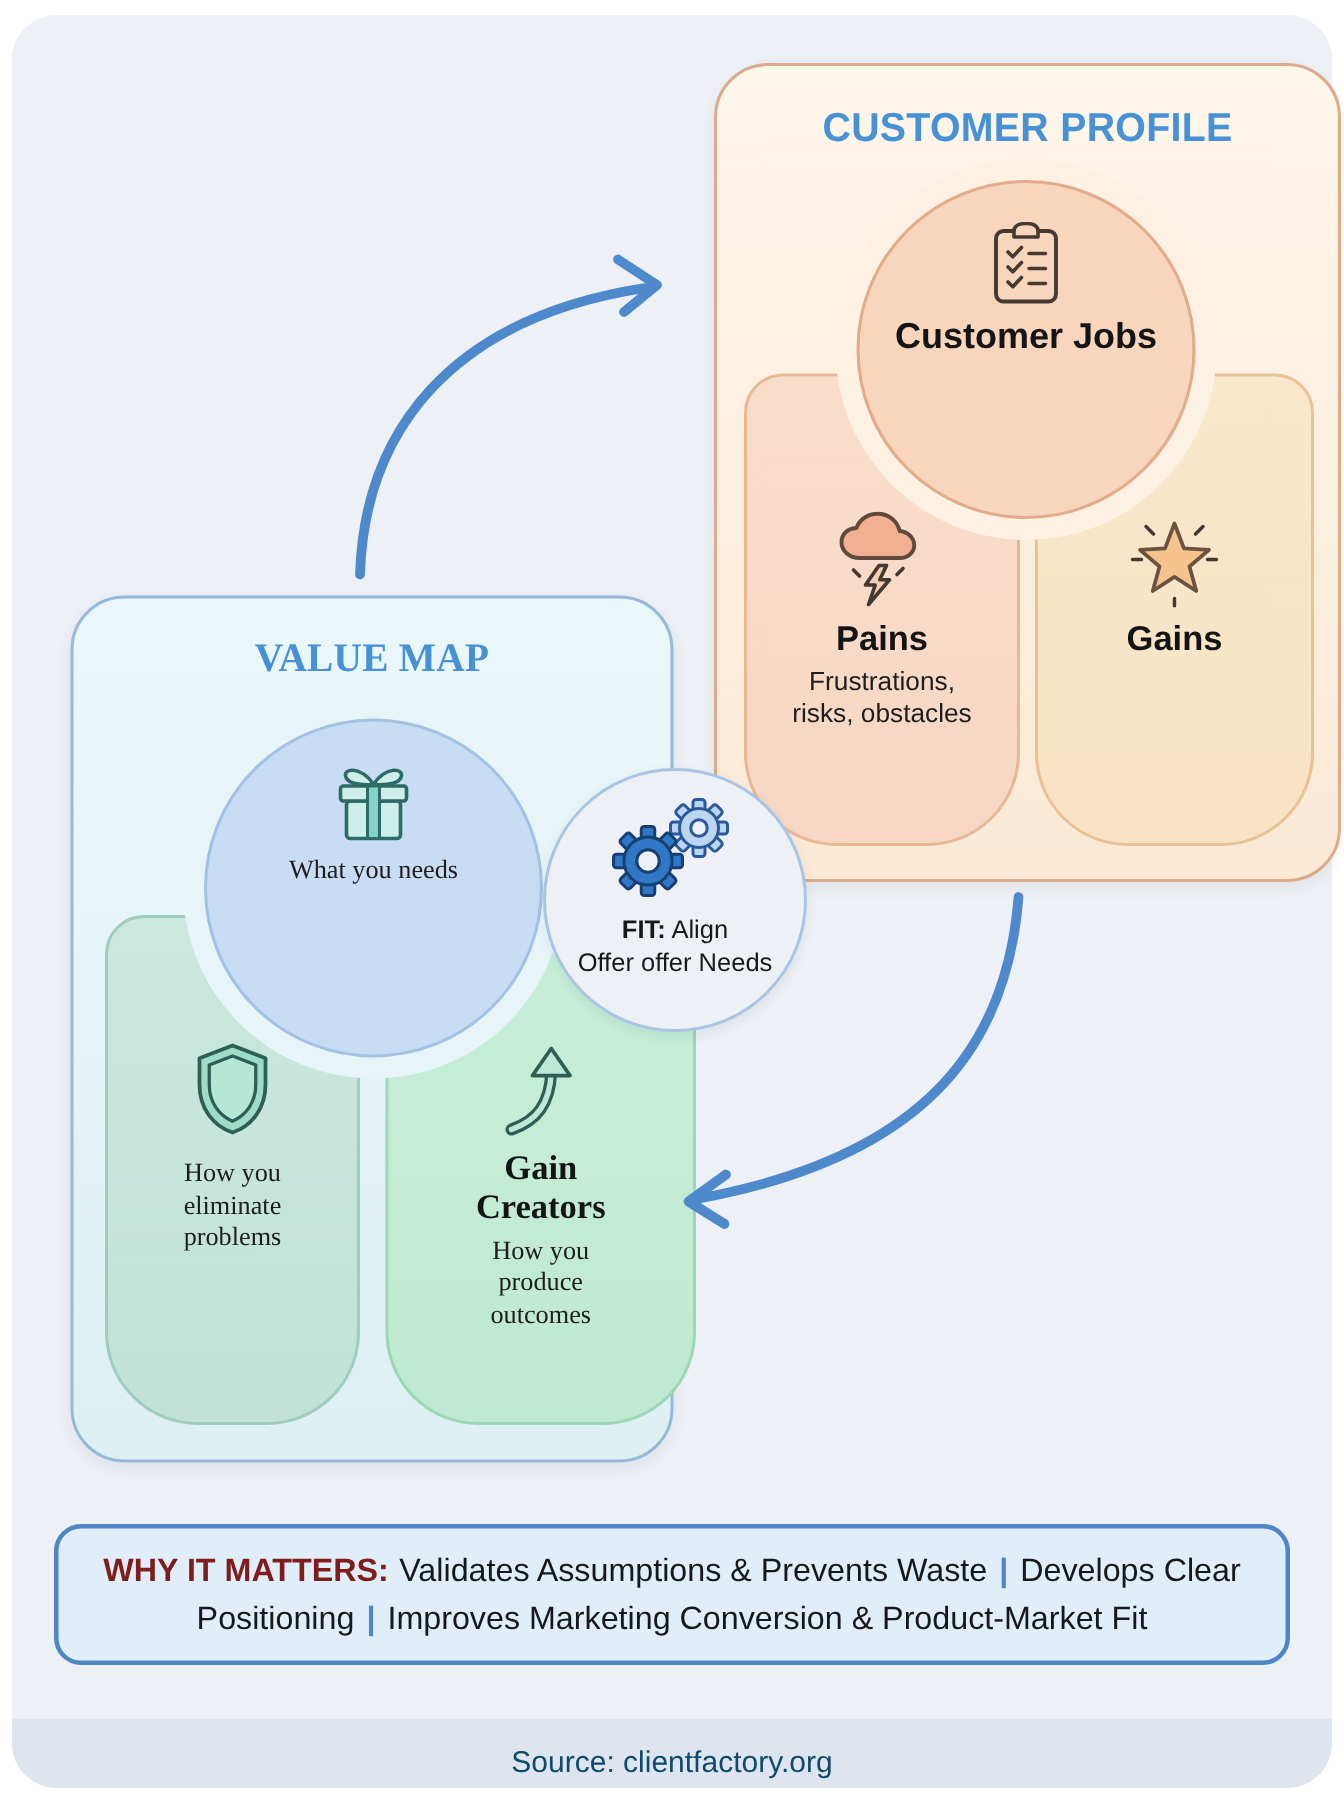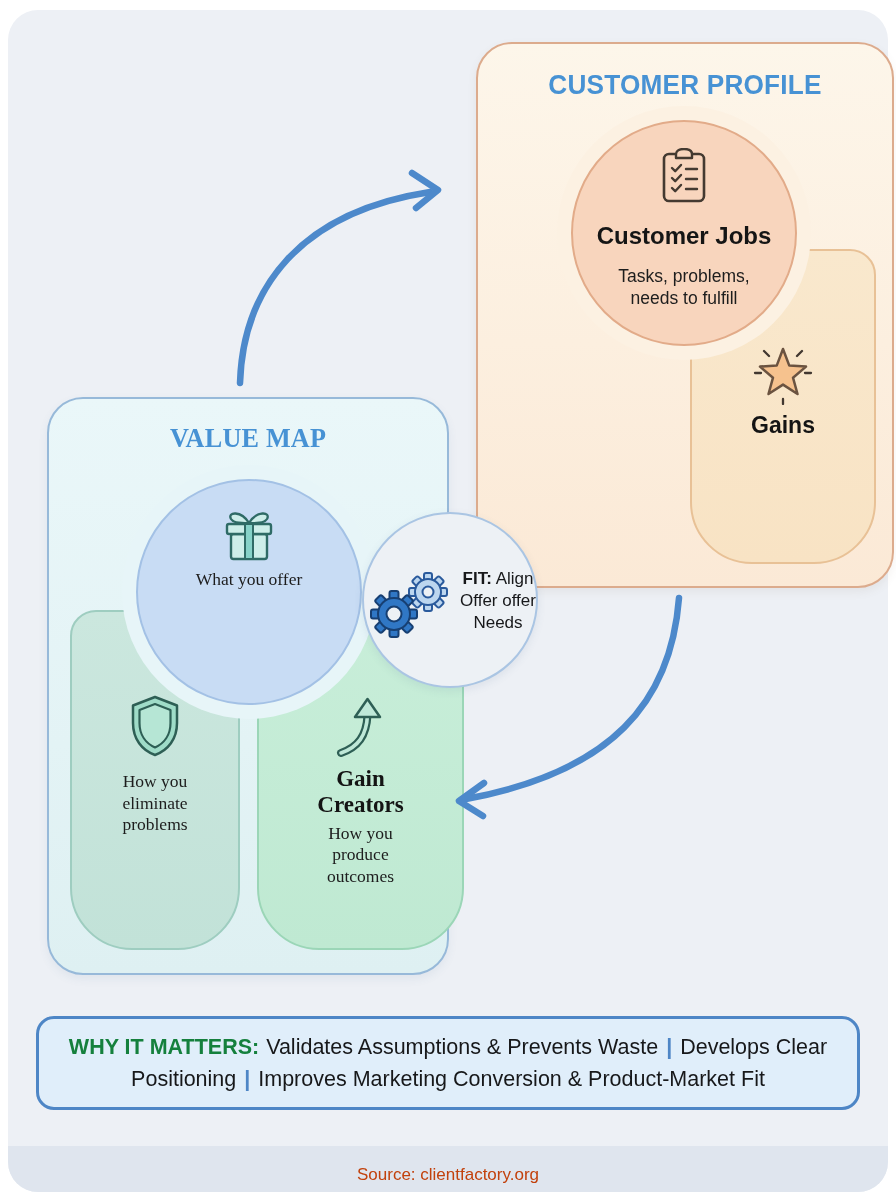--- a/index.html
+++ b/index.html
@@ -4,42 +4,42 @@
 <style>
   * { margin:0; padding:0; box-sizing:border-box; }
   html,body { width:896px; height:1200px; background:#ffffff; font-family:"Liberation Sans", sans-serif; }
   .stage { position:relative; width:896px; height:1200px; overflow:hidden; background:#fff; }
 
   .canvas { position:absolute; left:8px; top:10px; width:880px; height:1182px;
             background:#edf0f5; border-radius:30px; z-index:0; }
   .bottom-band { position:absolute; left:8px; top:1146px; width:880px; height:46px;
             background:#dfe5ee; border-radius:0 0 30px 30px; z-index:1;
             display:flex; align-items:center; justify-content:center; }
-  .source-text { font-size:17px; color:#c2410c;margin-top:12px; }
+  .source-text { font-size:20px; color:#0c4a6e;margin-top:12px; }
 
   
   .card { position:absolute; border-radius:36px; z-index:1; }
   .customer-card { left:450px; top:42px; width:418px; height:546px;
      background:linear-gradient(180deg,#fdf6ea 0%, #fcefdf 55%, #fbe9d6 100%);
      border:2px solid #dcab8d; box-shadow:0 4px 10px rgba(120,90,60,.08);margin-left:26px; }
   .value-card { left:47px; top:397px; width:402px; height:578px;
      background:linear-gradient(180deg,#eaf7f9 0%, #e3f3f5 60%, #def0f2 100%);
      border:2.5px solid #97b9d9; box-shadow:0 4px 10px rgba(70,100,140,.08);font-family:Liberation Serif, serif; }
 
   .section-title { position:absolute; left:0; right:0; text-align:center;
      font-weight:bold; font-size:27px; color:#4792d4; letter-spacing:.2px;
      transform:scaleX(.97); }
   .customer-card .section-title { top:26px; }
   .value-card .section-title { top:24px; }
 
   
   .big-circle { position:absolute; width:226px; height:226px; border-radius:50%; z-index:3;
      display:flex; flex-direction:column; align-items:center; text-align:center; }
   .jobs-circle { left:93px; top:76px; background:#f8d5bd; border:2px solid #e2ab89;
-     box-shadow:0 0 0 14px #fcf1e2;gap:11px; }
+     box-shadow:0 0 0 14px #fcf1e2; }
   .products-circle { left:87px; top:80px; background:#c8dcf4; border:2px solid #a3c1e5;
      box-shadow:0 0 0 14px #e7f5f8; }
   .big-circle .cell-icon { margin-top:26px; height:56px; }
   .big-circle h3 { font-size:24px; line-height:1.1; color:#151515; margin-top:8px; white-space:pre-line; }
   .big-circle p { font-size:17.5px; line-height:1.22; color:#1d1d1d; margin-top:6px; white-space:pre-line; }
 
   
   .panel { position:absolute; border-radius:26px 26px 62px 62px; z-index:2;
      display:flex; flex-direction:column; align-items:center; text-align:center; }
   .panel h3 { font-size:23px; line-height:1.12; color:#141414; white-space:pre-line; }
@@ -51,45 +51,57 @@
   .gains-panel { left:212px; top:205px; width:186px; height:315px; padding-top:90px;
      background:linear-gradient(180deg,#f9e8cd,#f8e3c4); border:2px solid #e8c196;align-items:center; }
   .pr-panel { left:21px; top:211px; width:170px; height:340px; padding-top:82px;
      background:linear-gradient(180deg,#cbe7de,#c2e2d8); border:2px solid #9ecdc0; }
   .gc-panel { left:208px; top:211px; width:207px; height:340px; padding-top:82px;
      background:linear-gradient(180deg,#c8eed9,#bfe9d2); border:2px solid #9bd6b7; }
 
   
   .fit-circle { position:absolute; left:362px; top:512px; width:176px; height:176px;
      border-radius:50%; background:#edf1f5; border:2.5px solid #aac5e3; z-index:5;
-     display:flex; flex-direction:row; align-items:center; text-align:center;
+     display:flex; flex-direction:column; align-items:center; text-align:center;
      box-shadow:0 3px 8px rgba(70,100,140,.10); }
   .fit-circle .fit-text { font-size:17px; line-height:1.28; color:#17181a; margin-top:2px; }
   .fit-lead { font-weight:bold; }
 
   
   .arrows { position:absolute; left:0; top:0; width:896px; height:1200px; z-index:4; pointer-events:none; }
 
   
   .why-box { position:absolute; left:36px; top:1016px; width:824px; height:94px;
      background:#e0eefa; border:3px solid #4e86c6; border-radius:18px; z-index:2;
      display:flex; align-items:center; justify-content:center; }
   .why-text { width:770px; text-align:center; font-size:21.5px; line-height:1.5; color:#17181a; }
-  .why-lead { color:#15803d; font-weight:bold; margin-right:7px; }
+  .why-lead { color:#7f1d1d; font-weight:bold; margin-right:7px; }
   .why-sep { color:#4e86c6; padding:0 8px; font-weight:bold; }
 </style>
 </head>
 <body>
 
 <div class="stage">
   <div class="canvas"></div>
 
   <div class="card customer-card">
     <div class="section-title">CUSTOMER PROFILE</div>
 
+    <div class="panel pains-panel">
+      <div class="cell-icon">
+        <svg width="64" height="64" viewBox="0 0 64 64">
+          <path d="M17 31 C10 31 5 26 5 20.5 C5 15 9.5 11 15 11 C17 5 23 1.5 29 1.5 C36.5 1.5 42.5 6.5 43.7 13 C49 13.3 53.5 17.5 53.5 22.5 C53.5 27.5 49 31 44 31 Z" fill="#f0b091" stroke="#5f4a3d" stroke-width="2.6" stroke-linejoin="round"></path>
+          <path d="M30 36 L21 49 L27.5 49 L23 62 L37 45.5 L30.5 45.5 L35 36 Z" fill="#f6ceb4" stroke="#423830" stroke-width="2.4" stroke-linejoin="round"></path>
+          <path d="M13 39 L17 43 M46 38 L42 42" stroke="#423830" stroke-width="2.4" stroke-linecap="round"></path>
+        </svg>
+      </div>
+      <h3>Pains</h3>
+      <p>Frustrations,
+risks, obstacles</p>
+    </div>
 
     <div class="panel gains-panel">
       <div class="cell-icon">
         <svg width="66" height="64" viewBox="0 0 66 64">
           <path d="M33 8 L39.3 24.6 L56 25.6 L43 36.7 L47.5 53 L33 43.6 L18.5 53 L23 36.7 L10 25.6 L26.7 24.6 Z" fill="#f6c28e" stroke="#6b5340" stroke-width="2.5" stroke-linejoin="round"></path>
           <path d="M14 10 L19 15 M52 10 L47 15 M5 32 L11 32 M61 32 L55 32 M33 58 L33 63" stroke="#423830" stroke-width="2.3" stroke-linecap="round"></path>
         </svg>
       </div>
       <h3>Gains</h3>
     </div>
@@ -97,22 +109,20 @@
     <div class="big-circle jobs-circle">
       <div class="cell-icon">
         <svg width="46" height="56" viewBox="0 0 46 56">
           <rect x="3" y="6" width="40" height="47" rx="5" fill="none" stroke="#443a31" stroke-width="2.6"></rect>
           <path d="M15 6 C15 2.5 18.5 1 23 1 C27.5 1 31 2.5 31 6 L31 10 L15 10 Z" fill="#f8d5bd" stroke="#443a31" stroke-width="2.4" stroke-linejoin="round"></path>
           <path d="M11 20 l3.2 3.2 L20 17 M11 30 l3.2 3.2 L20 27 M11 40 l3.2 3.2 L20 37" fill="none" stroke="#443a31" stroke-width="2.4" stroke-linecap="round" stroke-linejoin="round"></path>
           <path d="M25 21 h11 M25 31 h11 M25 41 h11" stroke="#443a31" stroke-width="2.4" stroke-linecap="round"></path>
         </svg>
       </div>
       <h3>Customer Jobs</h3>
-      <p>Tasks, problems,
-needs to fulfill</p>
     </div>
   </div>
 
   <div class="card value-card">
     <div class="section-title">VALUE MAP</div>
 
     <div class="panel pr-panel">
       <div class="cell-icon">
         <svg width="60" height="64" viewBox="0 0 60 64">
           <path d="M30 3 L52 11.5 L52 29 C52 45 43 56.5 30 61 C17 56.5 8 45 8 29 L8 11.5 Z" fill="#9fdcc8" stroke="#2e5f55" stroke-width="2.5" stroke-linejoin="round"></path>
@@ -142,21 +152,21 @@
     <div class="big-circle products-circle">
       <div class="cell-icon">
         <svg width="58" height="58" viewBox="0 0 58 58">
           <rect x="11" y="27" width="36" height="25" rx="2.5" fill="#cdeee9" stroke="#2f6b66" stroke-width="2.4"></rect>
           <rect x="7" y="17" width="44" height="10" rx="2" fill="#cdeee9" stroke="#2f6b66" stroke-width="2.4"></rect>
           <rect x="25" y="17" width="8" height="35" fill="#86d2c8" stroke="#2f6b66" stroke-width="2"></rect>
           <path d="M29 16 C21 3 7 5 11 12 C13.5 16 23 16.5 29 16 Z" fill="#cdeee9" stroke="#2f6b66" stroke-width="2.3" stroke-linejoin="round"></path>
           <path d="M29 16 C37 3 51 5 47 12 C44.5 16 35 16.5 29 16 Z" fill="#cdeee9" stroke="#2f6b66" stroke-width="2.3" stroke-linejoin="round"></path>
         </svg>
       </div>
-      <p>What you offer</p>
+      <p>What you needs</p>
     </div>
   </div>
 
   <div class="fit-circle">
     <div style="margin-top:16px;">
       <svg width="96" height="72" viewBox="0 0 96 72">
         <g transform="translate(64,22)" fill="#bcd6ef" stroke="#2a5a9c" stroke-width="2">
           <g>
             <rect x="-4" y="-19" width="8" height="9" rx="2"></rect>
             <rect x="-4" y="-19" width="8" height="9" rx="2" transform="rotate(45)"></rect>

